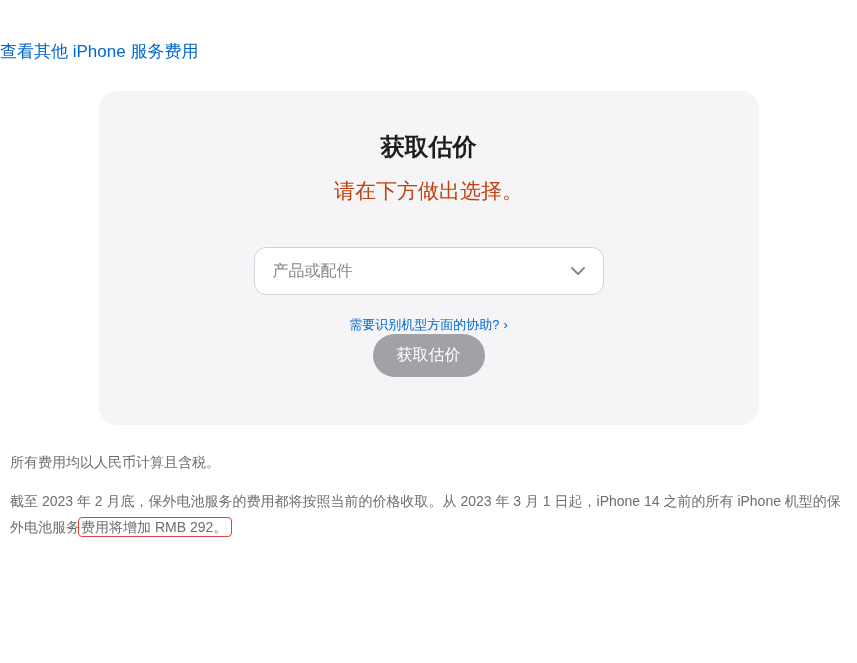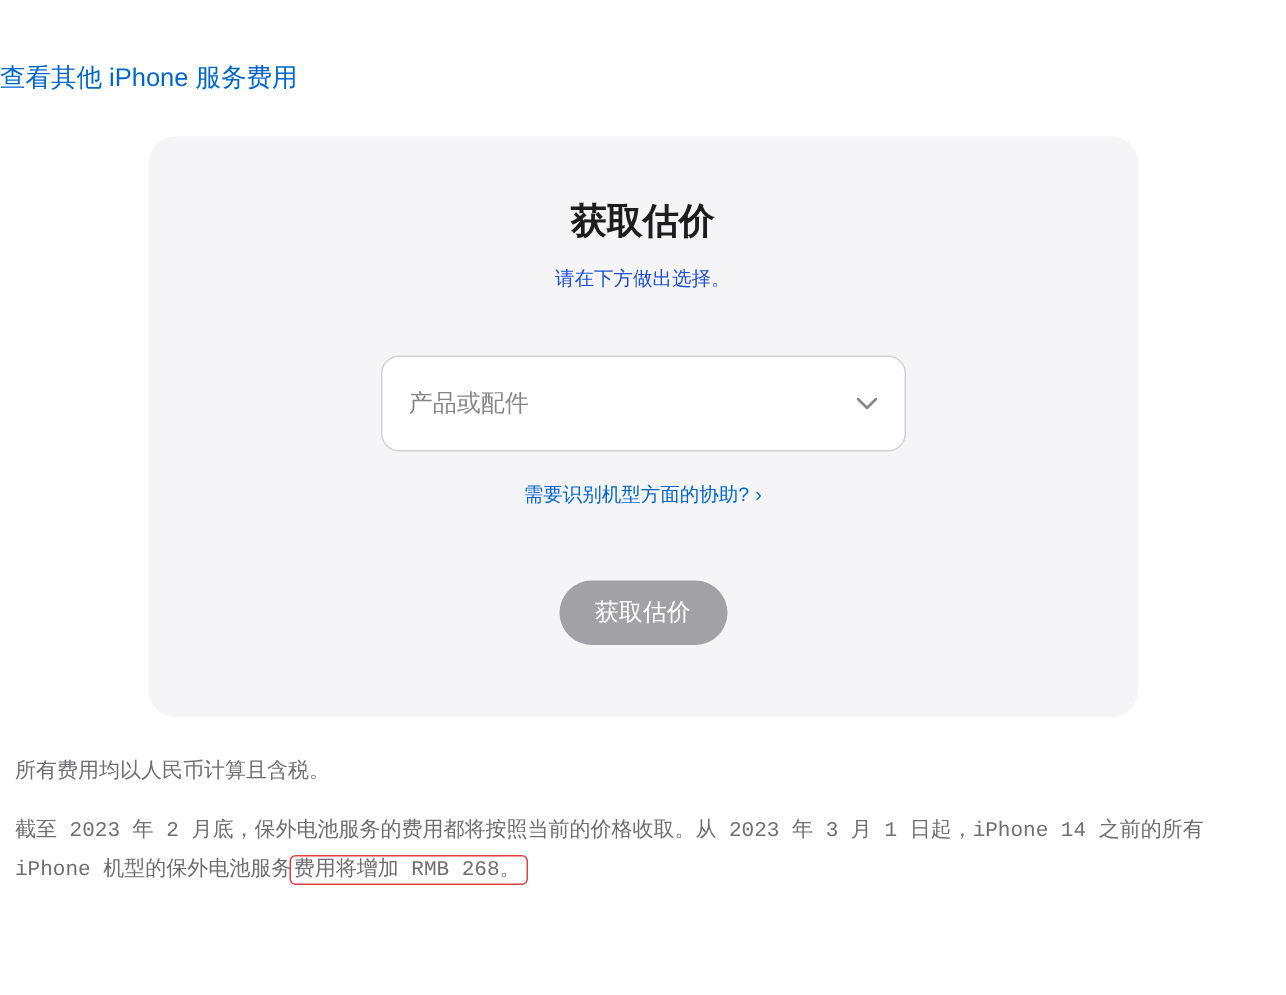--- a/index.html
+++ b/index.html
@@ -32,54 +32,53 @@
       padding: 40px 20px 48px 20px;
       text-align: center;
     }
     .card-title {
       font-size: 24px;
       font-weight: 600;
       color: #1d1d1f;
       margin-bottom: 14px;
     }
     .card-subtitle {
-      font-size: 13px;
-      color: #1d4ed8;
+      font-size: 21px;
+      color: #c2410c;
       font-weight: 400;
       margin-bottom: 42px;
     }
     .select-wrapper {
       width: 350px;
       margin: 0 auto 20px auto;
       position: relative;
     }
     .select-box {
       width: 100%;
-      height: 64px;
+      height: 48px;
       background: #ffffff;
       border: 1px solid #d2d2d7;
       border-radius: 12px;
       display: flex;
       align-items: center;
       justify-content: space-between;
       padding: 0 18px;
       cursor: pointer;
     }
     .select-label {
       color: #86868b;
       font-size: 16px;
     }
     .chevron {
       color: #86868b;
       display: flex;
       align-items: center;
     }
     .help-link {
       margin-top: 18px;
-      margin-bottom: 48px;
     }
     .help-link a {
       color: #0066cc;
       text-decoration: none;
       font-size: 13px;
     }
     .help-link .chev-right {
       display: inline-block;
       margin-left: 4px;
       color: #0066cc;
@@ -96,21 +95,20 @@
       cursor: not-allowed;
     }
     .footer {
       padding: 24px 10px 0 10px;
       font-size: 14px;
       line-height: 1.9;
       color: #6e6e73;
     }
     .footer p {
       margin-bottom: 12px;
-      font-family: Liberation Mono, monospace;
     }
     .red-underline {
       border: 1.5px solid #e04040;
       border-radius: 4px;
       padding: 1px 4px 1px 2px;
       margin-left: -2px;
     }
     .no-underline {
       
     }
@@ -143,15 +141,15 @@
       <span>需要识别机型方面的协助?</span><span class="chev-right">›</span>
     </a>
   </div>
 
   <button class="submit-btn">获取估价</button>
 </div>
 
 <div class="footer">
   <p>所有费用均以人民币计算且含税。</p>
   <p>
-    <span class="no-underline">截至 2023 年 2 月底，保外电池服务的费用都将按照当前的价格收取。从 2023 年 3 月 1 日起，iPhone 14 之前的所有 iPhone 机型的保外电池服务</span><span class="red-underline">费用将增加 RMB 268。</span>
+    <span class="no-underline">截至 2023 年 2 月底，保外电池服务的费用都将按照当前的价格收取。从 2023 年 3 月 1 日起，iPhone 14 之前的所有 iPhone 机型的保外电池服务</span><span class="red-underline">费用将增加 RMB 292。</span>
   </p>
 </div>
 
 </body></html>

